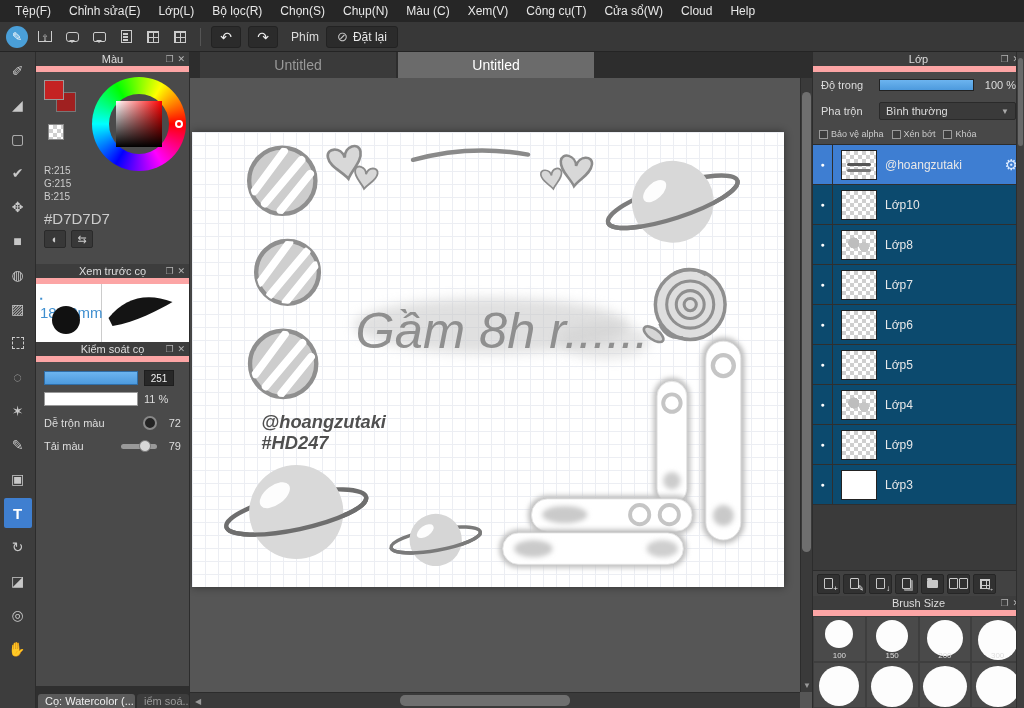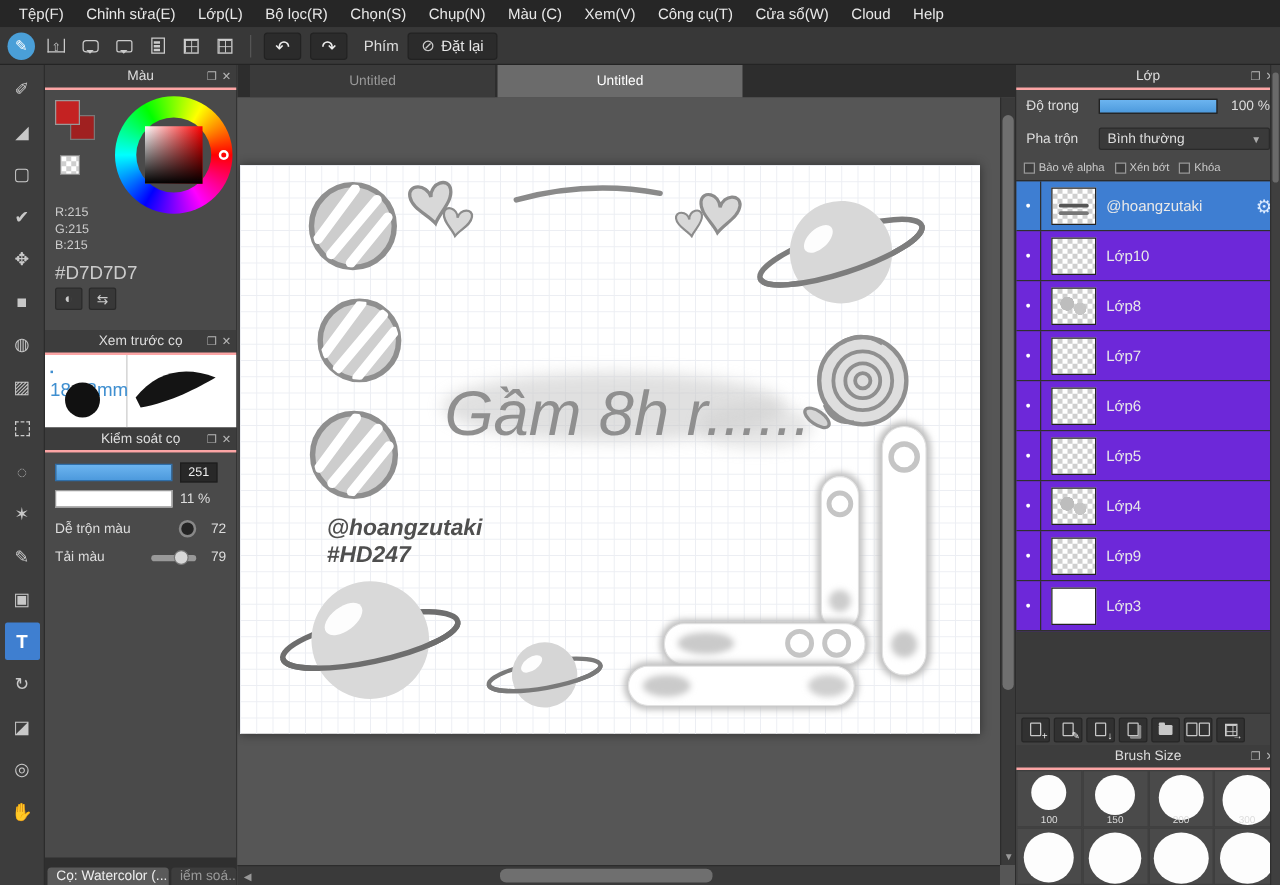--- a/index.html
+++ b/index.html
@@ -30,21 +30,21 @@
   
   .main{position:absolute;top:52px;left:0;right:0;bottom:0;display:flex;}
 
   
   .toolstrip{width:36px;background:#3d3d3d;border-right:1px solid #2c2c2c;display:flex;flex-direction:column;align-items:center;padding-top:4px;gap:4px;flex:none;}
   .tool{width:28px;height:30px;display:flex;align-items:center;justify-content:center;color:#c8c8c8;font-size:14px;border-radius:2px;}
   .tool.active{background:#3f7fd0;color:#fff;font-weight:bold;font-size:15px;}
 
   
   .leftpanel{width:154px;background:#4a4a4a;border-right:1px solid #2c2c2c;display:flex;flex-direction:column;flex:none;}
-  .phead{height:20px;background:#3d3d3d;border-bottom:2px solid #fca5a5;display:flex;align-items:center;justify-content:center;position:relative;flex:none;}
+  .phead{height:20px;background:#3d3d3d;border-bottom:6px solid #fca5a5;display:flex;align-items:center;justify-content:center;position:relative;flex:none;}
   .phead .ptitle{font-size:11px;color:#ddd;}
   .phead .picons{position:absolute;right:4px;top:0;height:100%;display:flex;align-items:center;gap:4px;color:#b5b5b5;font-size:9px;}
 
   .color-body{height:192px;position:relative;flex:none;}
   .fg-swatch{position:absolute;left:8px;top:8px;width:20px;height:20px;background:#c42222;border:1px solid #999;z-index:2;}
   .bg-swatch{position:absolute;left:20px;top:20px;width:20px;height:20px;background:#a02020;border:1px solid #777;z-index:1;}
   .checker-bg{background-color:#fff;background-image:conic-gradient(#cfcfcf 25%,transparent 0 50%,#cfcfcf 0 75%,transparent 0);background-size:8px 8px;}
   .trans-swatch{position:absolute;left:12px;top:52px;width:16px;height:16px;border:1px solid #888;}
   .wheel{position:absolute;left:56px;top:5px;width:94px;height:94px;border-radius:50%;background:conic-gradient(from 90deg,#f00,#f0f,#00f,#0ff,#0f0,#ff0,#f00);display:flex;align-items:center;justify-content:center;}
   .wheel-hole{width:60px;height:60px;border-radius:50%;background:#4a4a4a;display:flex;align-items:center;justify-content:center;}
@@ -76,21 +76,21 @@
   .kval{font-size:11px;color:#ddd;width:18px;text-align:right;}
 
   .panel-tabs{height:22px;background:#2f2f2f;display:flex;align-items:flex-end;gap:2px;padding-left:2px;flex:none;}
   .ptab{font-size:11px;padding:1px 7px;border-radius:3px 3px 0 0;white-space:nowrap;overflow:hidden;text-align:center;}
   .ptab.on{background:#5a5a5a;color:#eee;}
   .ptab.off{background:#3d3d3d;color:#9a9a9a;max-width:52px;}
 
   
   .canvas-area{flex:1;position:relative;background:#565656;min-width:0;}
   .tabbar{height:26px;background:#2d2d2d;display:flex;gap:2px;padding-left:10px;}
-  .dtab{width:196px;display:flex;align-items:center;justify-content:center;font-size:11px;}
+  .dtab{width:196px;display:flex;align-items:center;justify-content:center;font-size:14px;}
   .dtab.inactive{background:#3a3a3a;color:#999;}
   .dtab.active{background:#6b6b6b;color:#fff;}
   .viewport{position:absolute;top:26px;left:0;right:12px;bottom:16px;background:#565656;overflow:hidden;}
   .white-canvas{position:absolute;left:2px;top:54px;width:592px;height:455px;background-color:#fff;
     background-image:linear-gradient(#eceef3 1px,transparent 1px),linear-gradient(90deg,#eceef3 1px,transparent 1px);
     background-size:13px 13px;box-shadow:0 0 8px rgba(0,0,0,.45);}
   .art{position:absolute;inset:0;width:100%;height:100%;}
   .vscroll{position:absolute;top:26px;right:0;bottom:16px;width:12px;background:#3a3a3a;border-left:1px solid #2c2c2c;}
   .vthumb{position:absolute;top:14px;left:1px;width:9px;height:460px;background:#6f6f6f;border-radius:5px;}
   .varrow{position:absolute;bottom:1px;left:0;width:12px;height:12px;color:#999;font-size:8px;display:flex;align-items:center;justify-content:center;}
@@ -105,21 +105,21 @@
   .optrack{flex:1;height:12px;background:#2d2d2d;border:1px solid #222;position:relative;}
   .opfill{position:absolute;inset:0;background:linear-gradient(#6cb4ef,#4d9add);}
   .opval{font-size:11px;color:#ddd;width:36px;text-align:right;flex:none;}
   .blendbox{flex:1;height:18px;background:#3a3a3a;border:1px solid #2a2a2a;border-radius:2px;display:flex;align-items:center;justify-content:space-between;padding:0 6px;font-size:11px;color:#ddd;}
   .caret{font-size:8px;color:#aaa;}
   .checksrow{height:20px;display:flex;align-items:center;gap:8px;padding:0 6px;flex:none;}
   .chk{display:flex;align-items:center;gap:3px;font-size:9px;color:#ccc;white-space:nowrap;}
   .chk .box{width:9px;height:9px;border:1px solid #999;background:#3c3c3c;flex:none;}
 
   .layerlist{flex:1;background:#3a3a3a;overflow:hidden;border-top:1px solid #2c2c2c;}
-  .lrow{height:40px;display:flex;align-items:center;background:#6d28d9;border-bottom:1px solid #2f2f2f;}
+  .lrow{height:40px;display:flex;align-items:center;background:#0c4a6e;border-bottom:1px solid #2f2f2f;}
   .lrow.sel{background:#3e7ed2;}
   .leye{width:20px;height:100%;display:flex;align-items:center;justify-content:center;border-right:1px solid #2f2f2f;color:#fff;font-size:7px;flex:none;}
   .lthumb{width:36px;height:30px;border:1px solid #222;margin:0 8px;flex:none;position:relative;}
   .lthumb.white{background:#fff;}
   .lthumb .marks{position:absolute;left:5px;top:12px;width:24px;height:3px;background:#555;border-radius:2px;box-shadow:0 6px 0 #777;}
   .lthumb .faint{position:absolute;inset:4px;background:radial-gradient(circle at 30% 40%,#bdbdbd 0 25%,transparent 26%),radial-gradient(circle at 70% 60%,#c6c6c6 0 22%,transparent 23%);}
   .lname{font-size:12px;color:#e8e8e8;flex:1;overflow:hidden;white-space:nowrap;}
   .lgear{color:#dcebff;font-size:15px;margin-right:6px;}
 
   .layerbtns{height:26px;background:#424242;border-top:1px solid #2c2c2c;display:flex;align-items:center;gap:3px;padding:0 4px;flex:none;}

